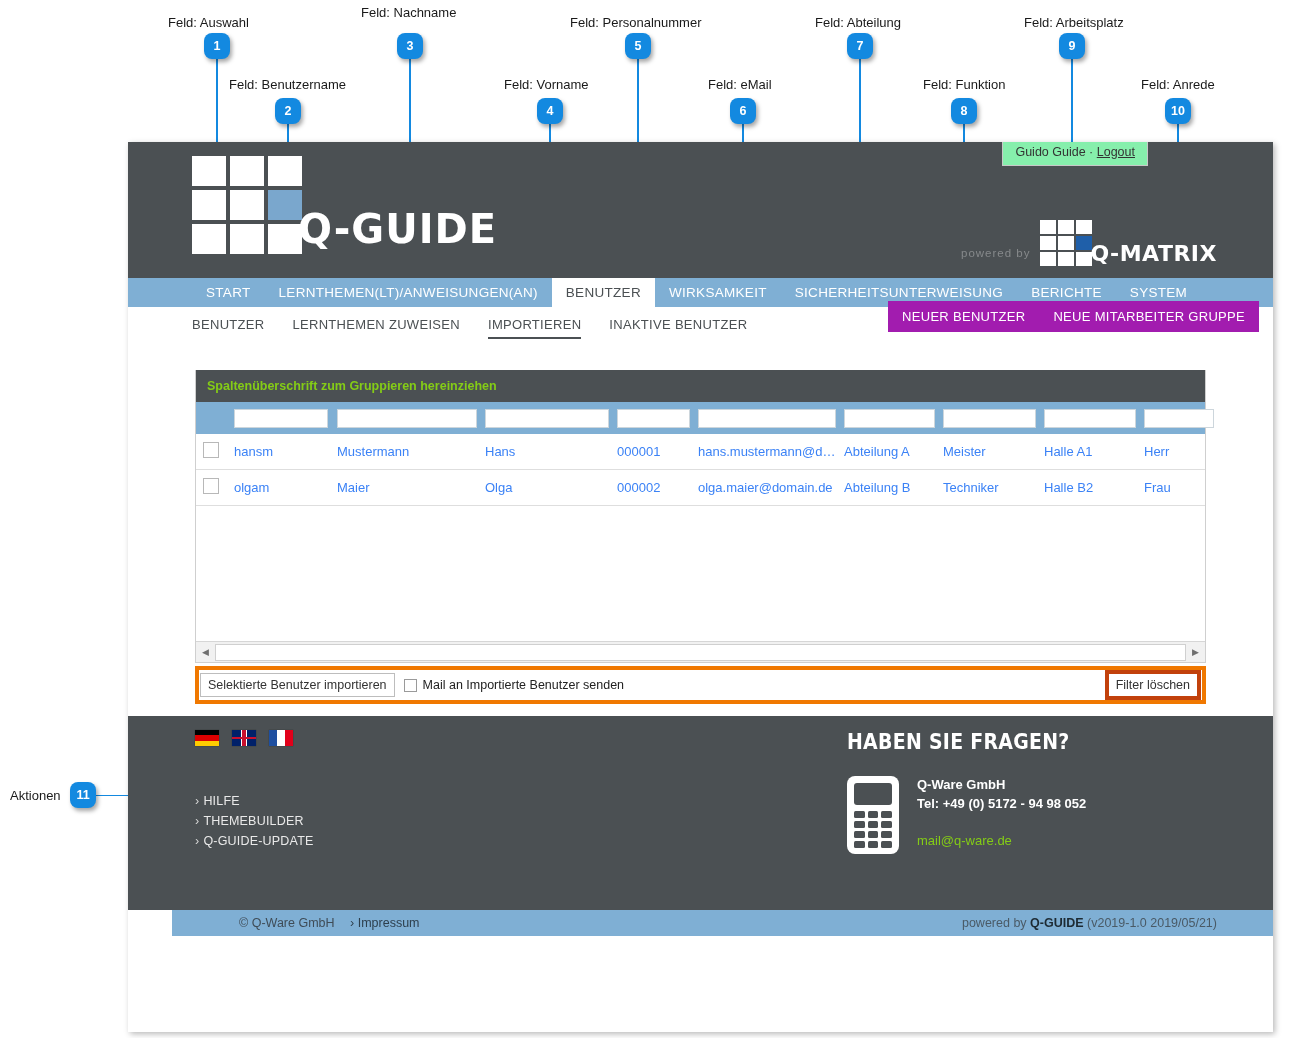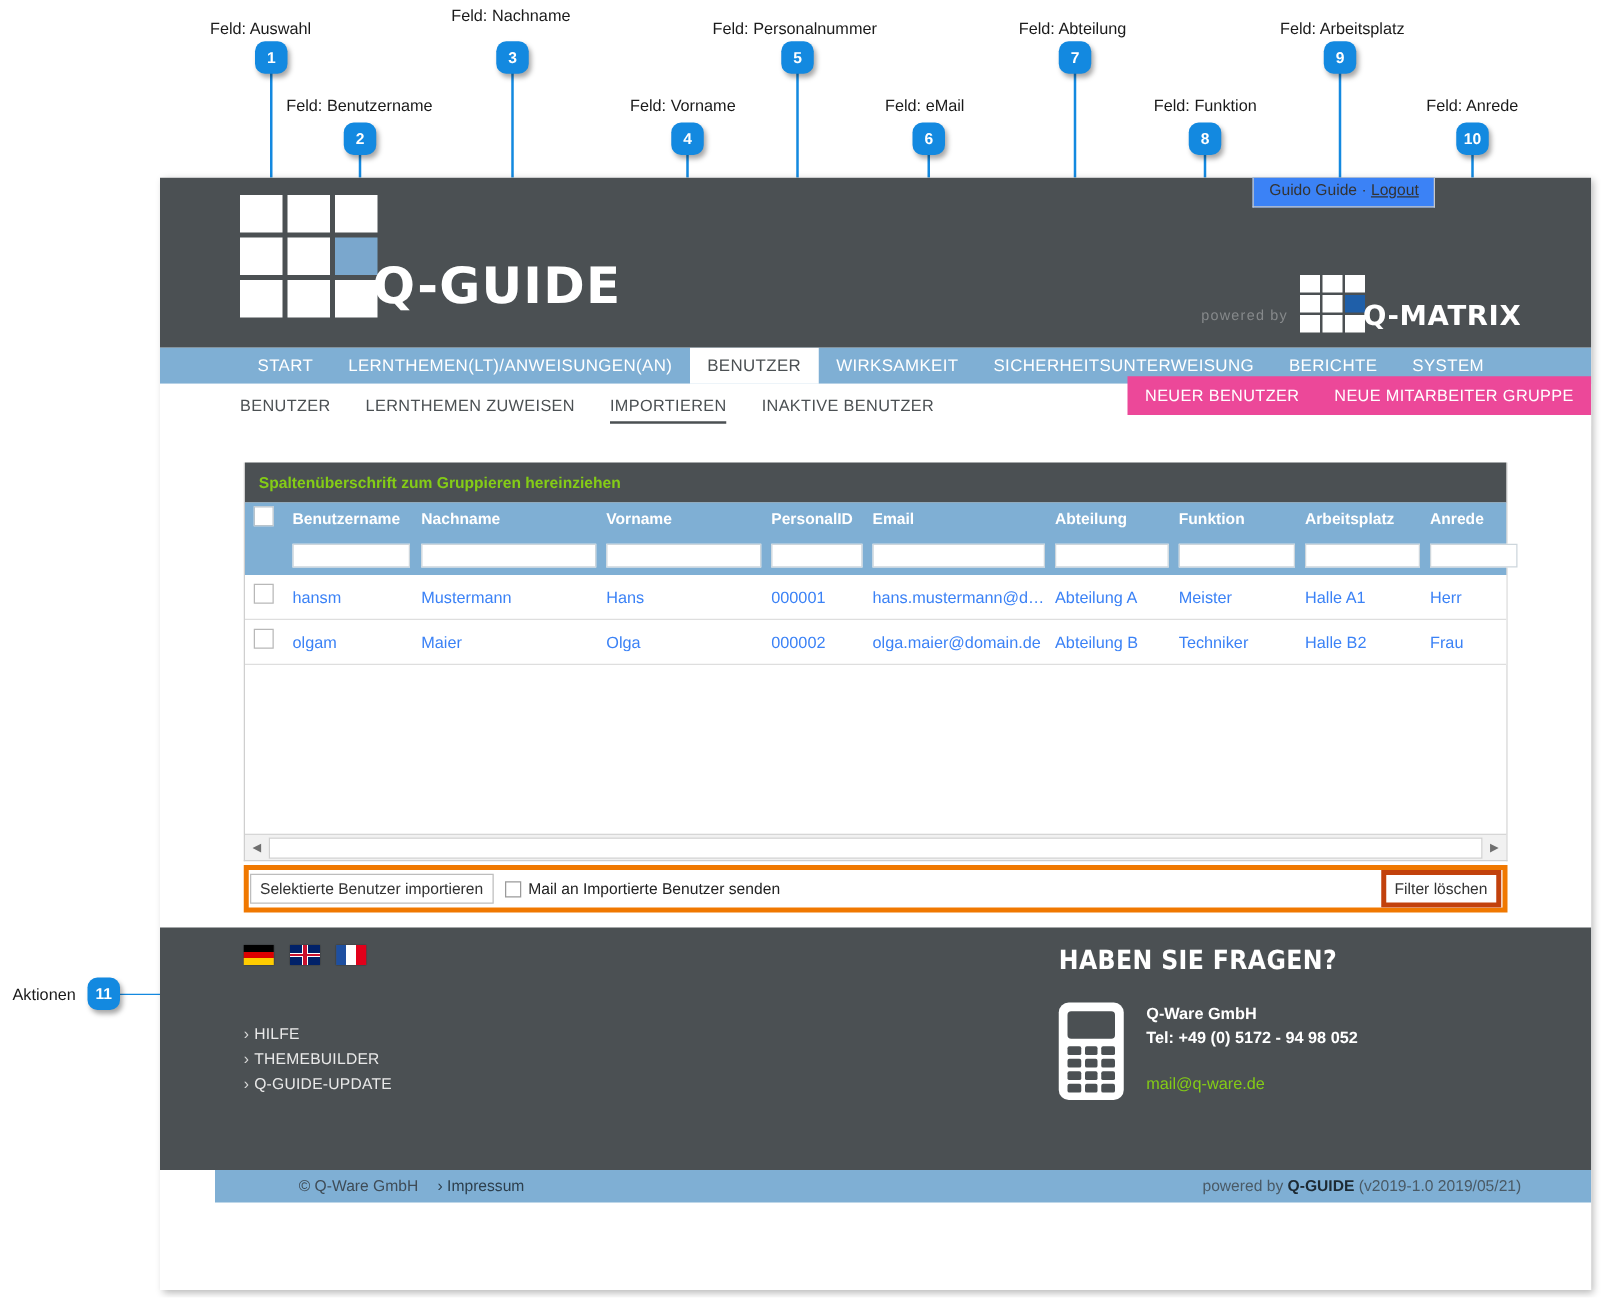--- a/index.html
+++ b/index.html
@@ -29,21 +29,21 @@
   
   #page{
     position:absolute;left:128px;top:142px;width:1145px;height:890px;
     background:#fff;box-shadow:2px 2px 6px rgba(0,0,0,.28);
     overflow:hidden;z-index:10;
   }
 
   
   .hdr{height:136px;background:#4b5053;position:relative;}
   .userbox{
-    position:absolute;right:125px;top:0px;background:#3b82f6;
+    position:absolute;right:125px;top:0px;background:#86efac;
     border:1px solid #c8c8c8;border-top:none;
     padding:4px 12px 5px 12px;font-size:12.5px;color:#333;
     line-height:1.1;
   }
   .userbox a{color:#333;text-decoration:underline;}
 
   .logo{position:absolute;left:64px;top:14px;display:flex;align-items:flex-end;}
   .logo-grid{width:110px;height:98px;display:grid;
     grid-template-columns:repeat(3,1fr);grid-template-rows:repeat(3,1fr);gap:4px;}
   .logo-grid div{background:#fff;}
@@ -68,21 +68,21 @@
   .mainnav .item.active{background:#fff;color:#4b5053;}
 
   
   .subnav{height:34px;background:#fff;display:flex;align-items:center;
     padding-left:64px;font-size:13px;position:relative;}
   .subnav .item{padding:0 14px;color:#4b5053;letter-spacing:.3px;cursor:pointer;
     height:34px;display:flex;align-items:center;position:relative;}
   .subnav .item:first-child{padding-left:0;}
   .subnav .item.active::after{content:"";position:absolute;left:14px;right:14px;
     bottom:2px;height:2px;background:#4b5053;}
-  .subnav-right{position:absolute;right:0;top:-6px;background:#ec4899;display:flex;}
+  .subnav-right{position:absolute;right:14px;top:-6px;background:#a21caf;display:flex;}
   .subnav-right .btn{color:#fff;font-size:13px;padding:8px 14px;cursor:pointer;letter-spacing:.3px;}
 
   
   .gridwrap{margin:29px 67px 0 67px;border:1px solid #cfcfcf;border-top:none;}
   .grid-title{background:#4b5053;color:#84cc16;font-size:12.5px;font-weight:bold;
     padding:9px 11px;}
   .grid-head{background:#7fafd4;display:flex;align-items:center;height:26px;
     padding-left:7px;}
   .grid-head .cell{color:#fff;font-size:12.5px;font-weight:bold;}
   .grid-filter{background:#7fafd4;display:flex;align-items:center;height:32px;
@@ -272,34 +272,20 @@
     <div class="item">INAKTIVE BENUTZER</div>
     <div class="subnav-right">
       <div class="btn">NEUER BENUTZER</div>
       <div class="btn">NEUE MITARBEITER GRUPPE</div>
     </div>
   </div>
 
   <div class="gridwrap">
     <div class="grid-title">Spaltenüberschrift zum Gruppieren hereinziehen</div>
 
-    <div class="grid-head">
-      <div class="colsel">
-        <span class="chk"></span>
-      </div>
-      <div class="cell c1">Benutzername</div>
-      <div class="cell c2">Nachname</div>
-      <div class="cell c3">Vorname</div>
-      <div class="cell c4">PersonalID</div>
-      <div class="cell c5">Email</div>
-      <div class="cell c6">Abteilung</div>
-      <div class="cell c7">Funktion</div>
-      <div class="cell c8">Arbeitsplatz</div>
-      <div class="cell c9">Anrede</div>
-    </div>
 
     <div class="grid-filter">
       <div class="colsel"></div>
       <div class="fcell c1">
           <input class="fbox" style="width: 94px;" value="">
         </div>
       <div class="fcell c2">
           <input class="fbox" style="width: 140px;" value="">
         </div>
       <div class="fcell c3">

